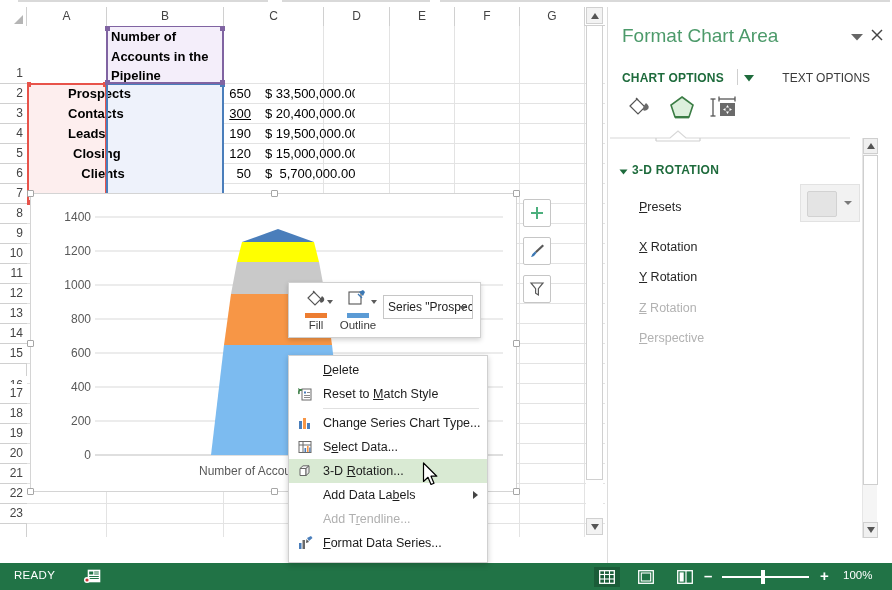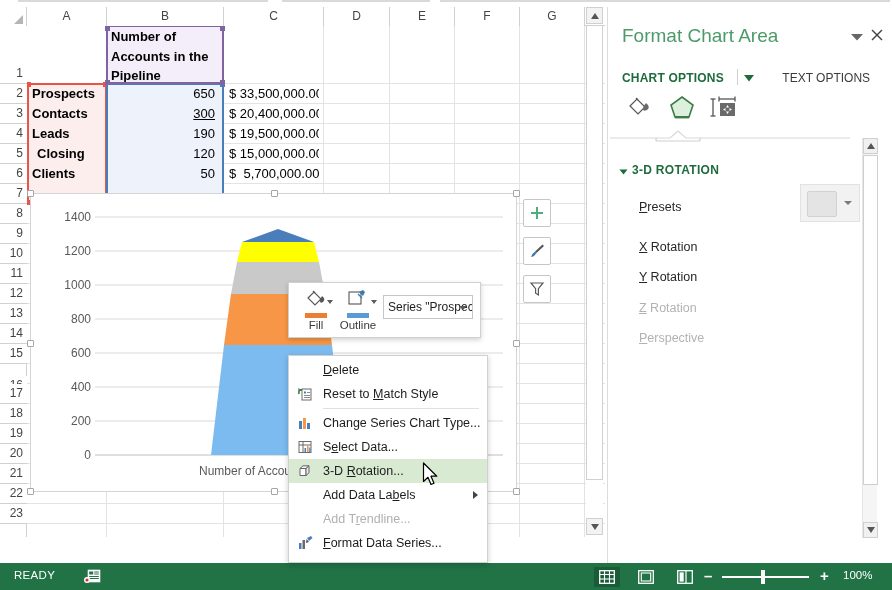--- a/index.html
+++ b/index.html
@@ -81,20 +81,21 @@
   .vline { position: absolute; top: 0; width: 1px; background: #e3e3e3; height: 511px; }
   .hline { position: absolute; left: 0; width: 578px; height: 1px; background: #e3e3e3; }
 
   .cell {
     position: absolute;
     font-size: 13px;
     color: #000;
     padding: 0 3px;
     overflow: hidden;
     white-space: nowrap;
+    margin-left: 36px;
   }
   .cell.bold { font-weight: bold; }
   .cell.num { text-align: right; }
 
   .hdr-cell {
     position: absolute;
     font-size: 13px; font-weight: bold; color: #000;
     padding: 1px 3px;
     line-height: 19.5px;
     white-space: normal;
@@ -453,21 +454,21 @@
       <div class="cell num" style="left:199px;top:78px;width:93px;line-height:19px;">$ 20,400,000.00</div>
 
       <div class="cell bold" style="left:2px;top:98px;width:76px;line-height:19px;">Leads</div>
       <div class="cell num" style="left:81px;top:98px;width:110px;line-height:19px;">190</div>
       <div class="cell num" style="left:199px;top:98px;width:93px;line-height:19px;">$ 19,500,000.00</div>
 
       <div class="cell bold" style="left:2px;top:118px;width:76px;line-height:19px;padding-left:8px;">Closing</div>
       <div class="cell num" style="left:81px;top:118px;width:110px;line-height:19px;">120</div>
       <div class="cell num" style="left:199px;top:118px;width:93px;line-height:19px;">$ 15,000,000.00</div>
 
-      <div class="cell bold" style="left:2px;top:138px;width:76px;line-height:19px;">Clients</div>
+      <div class="cell bold" style="left:2px;top:138px;width:76px;line-height:19px;text-align:center;">Clients</div>
       <div class="cell num" style="left:81px;top:138px;width:110px;line-height:19px;">50</div>
       <div class="cell num" style="left:199px;top:138px;width:93px;line-height:19px;white-space:pre;">$  5,700,000.00</div>
 
       <div class="selrect" style="left:0;top:57px;width:80px;height:121px;border:2px solid #e8534a;">
         <div class="hdl" style="left:-3px;top:-3px;background:#e8534a;"></div>
         <div class="hdl" style="right:-3px;top:-3px;background:#e8534a;"></div>
         <div class="hdl" style="left:-3px;bottom:-3px;background:#e8534a;"></div>
         <div class="hdl" style="right:-3px;bottom:-3px;background:#e8534a;"></div>
       </div>
       <div class="selrect" style="left:79px;top:57px;width:118px;height:121px;border:2px solid #4a7ebb;">

